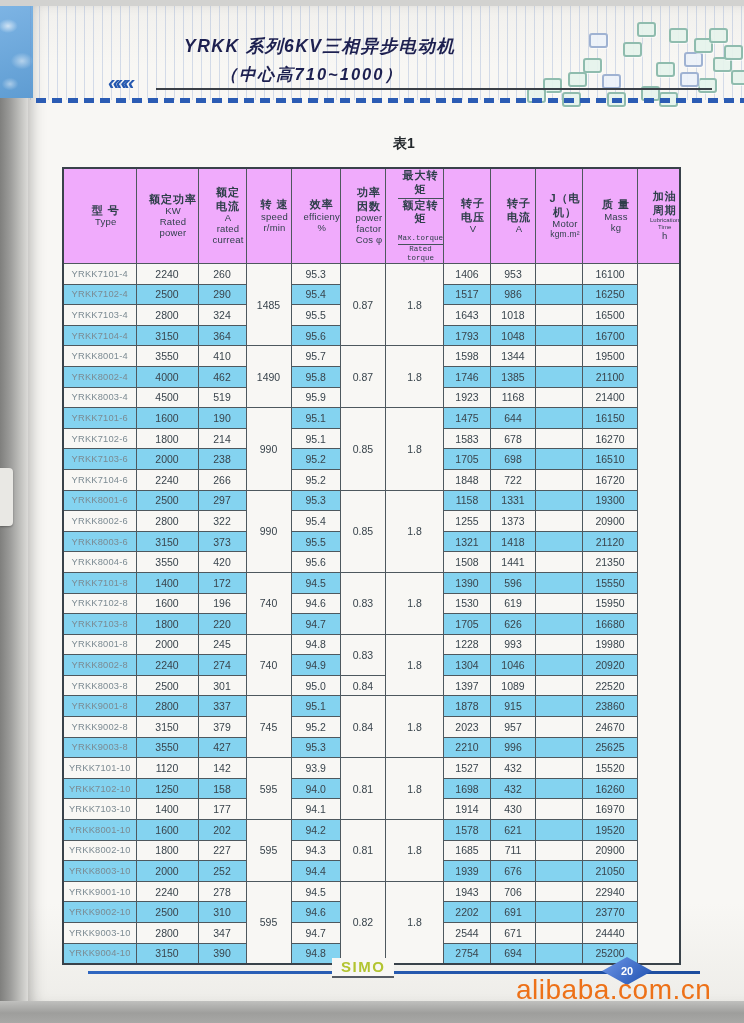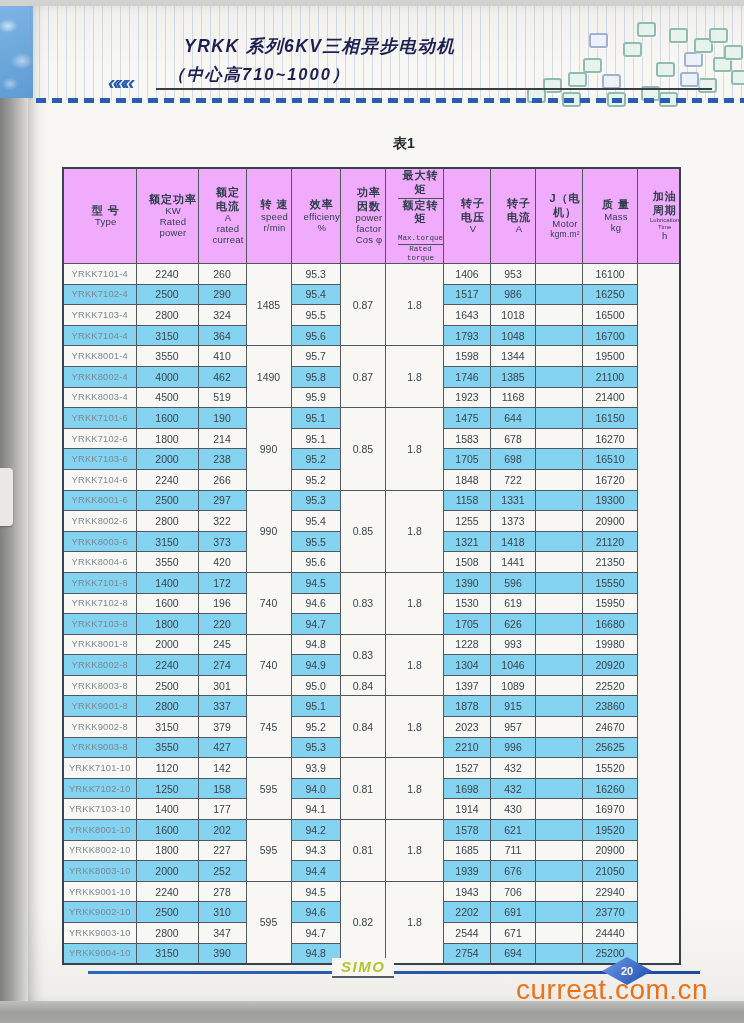--- a/index.html
+++ b/index.html
@@ -26,21 +26,21 @@
         border-radius:0 4px 4px 0;box-shadow:0 1px 2px rgba(0,0,0,.3);}
 
   .pinstripes{left:30px;top:6px;width:714px;height:94px;
         background:repeating-linear-gradient(90deg,rgba(115,145,200,.28) 0 1px,rgba(0,0,0,0) 1px 9px);}
   .squares{left:0;top:0;width:744px;height:120px;}
   .sq{position:absolute;width:15px;height:11px;border-radius:3px;
       background:rgba(229,243,235,.92);border:2px solid #8fbcae;
       box-shadow:1px 1px 0 rgba(255,255,255,.55);}
   .sq.b{border-color:#9fb2d2;background:rgba(235,241,248,.92);}
 
-  .title-block{left:168px;top:34px;color:#1d2050;font-style:italic;font-weight:bold;}
+  .title-block{left:168px;top:34px;color:#1d2050;font-style:italic;font-weight:bold;text-align:center;}
   .t1{font-size:17.5px;letter-spacing:1.5px;padding-left:16px;}
   .t2{font-size:16.5px;letter-spacing:2px;margin-top:6px;}
   .arrows{left:108px;top:70px;font-size:21px;color:#2458b0;font-weight:bold;
         letter-spacing:-4px;font-style:italic;}
   .rule{left:156px;top:88px;width:556px;height:2px;background:#3a3f46;}
   .dashes{left:36px;top:98px;width:708px;height:5px;
         background:repeating-linear-gradient(90deg,#2b5cb4 0 10px,rgba(0,0,0,0) 10px 16px);}
   .tlabel{left:393px;top:135px;font-size:14px;font-weight:bold;color:#23282c;}
 
   table.spec{left:62px;top:167px;border-collapse:collapse;table-layout:fixed;
@@ -59,21 +59,21 @@
   .spec th .fr-u{display:inline-block;border-bottom:1px solid #44525a;padding-bottom:1px;}
   .spec th .en-s{font-size:7.5px;font-weight:normal;line-height:1.2;font-family:Liberation Mono, monospace;}
   .spec tbody tr{height:20.6px;}
   .spec tbody td{font-size:10.5px;color:#39444c;background:#f8f7f4;}
   .spec tbody td.model{font-size:9.3px;color:#7b8a92;letter-spacing:.2px;margin-left:8px;}
   .spec tbody td.shade{background:#84d3f0;}
   .spec tbody td.merged{background:#f8f7f4;}
 
   .f-line{left:88px;top:971px;width:612px;height:3px;
         background:linear-gradient(90deg,#2f66c0,#1c4c9e);}
-  .simo{left:332px;top:958px;font-size:15px;font-weight:bold;font-style:italic;
+  .simo{left:332px;top:958px;font-size:15px;font-weight:bold;
         color:#b2c430;background:#f8f7f4;padding:0 9px 1px 9px;letter-spacing:1.5px;
         border-bottom:2px solid #565c64;z-index:3;}
   .pageno{left:602px;top:957px;width:50px;height:28px;z-index:3;
         background:linear-gradient(135deg,#6f97e8,#1d4fae);
         clip-path:polygon(50% 0,100% 50%,50% 100%,0 50%);
         display:flex;align-items:center;justify-content:center;}
   .pageno span{color:#ffffff;font-size:11px;font-weight:bold;}
   .wm{left:516px;top:974px;font-size:28px;color:#ed7118;letter-spacing:.5px;z-index:5;}
 </style>
 </head>
@@ -568,18 +568,18 @@
           <td class="num shade">25200</td>
         </tr>
       </tbody>
     </table>
 
   <div class="f-line"></div>
   <div class="simo">SIMO</div>
   <div class="pageno">
     <span>20</span>
   </div>
-  <div class="wm">curreat.com.cn</div>
+  <div class="wm">alibaba.com.cn</div>
 
   <div class="notch"></div>
   <div class="bottom-band"></div>
   <div class="top-band"></div>
 </div>
 
 </body></html>

